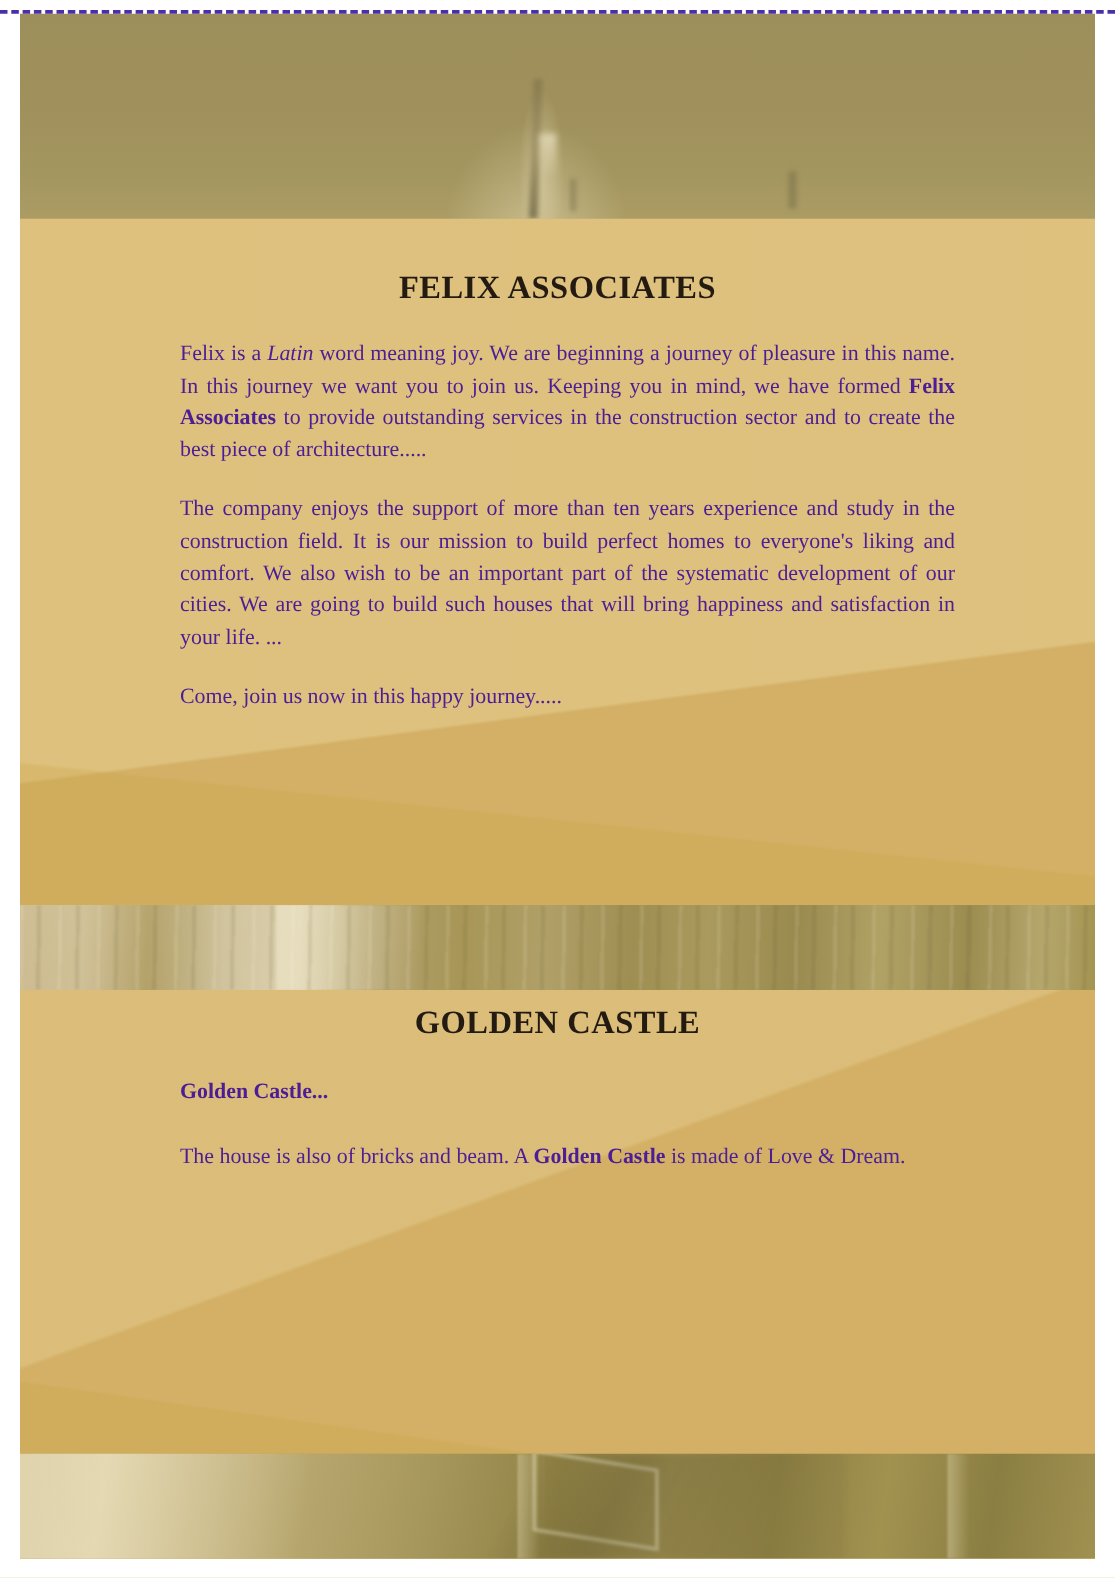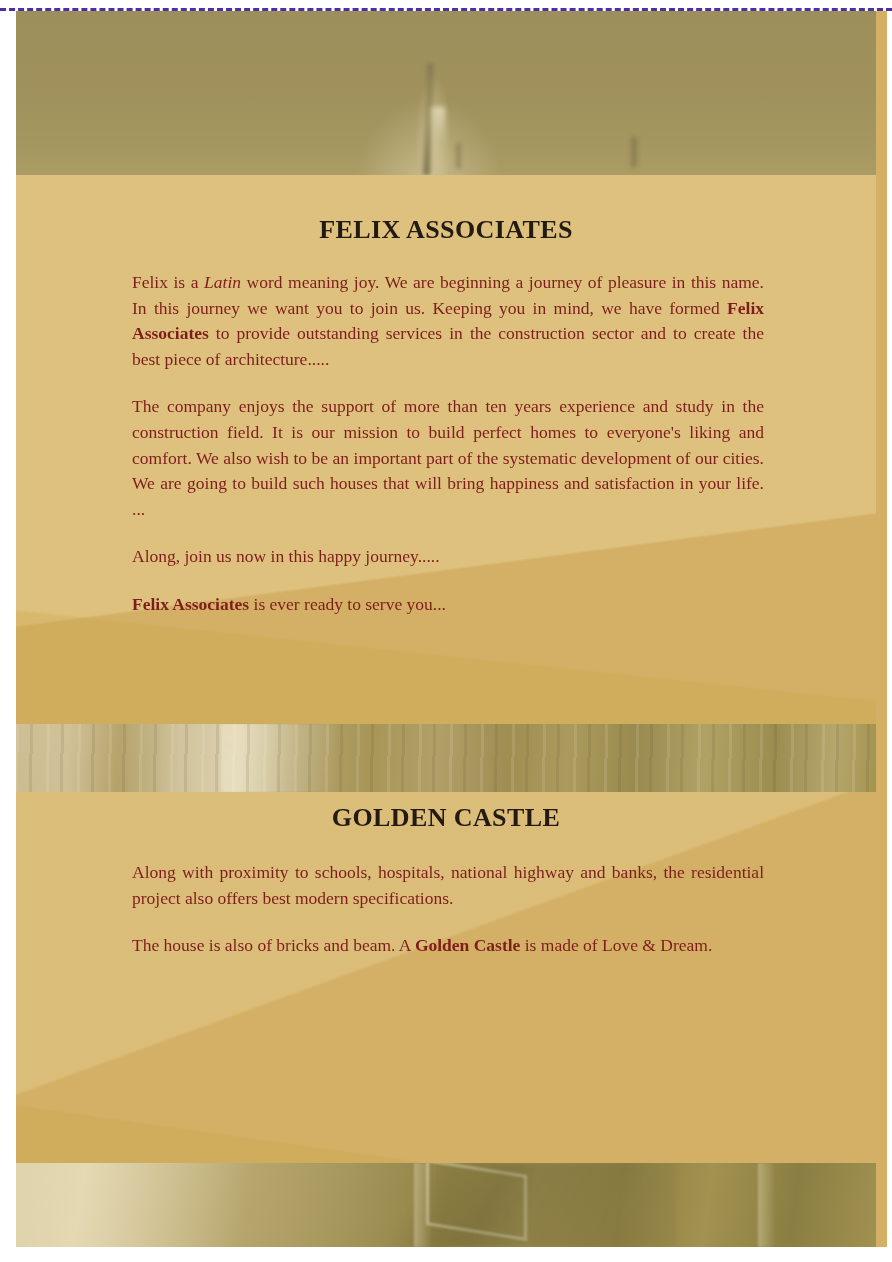--- a/index.html
+++ b/index.html
@@ -37,21 +37,20 @@
 
   
   #sheet {
     position: absolute;
     left: 16px;
     top: 11px;
     width: 860px;
     height: 1236px;
     background: #d3b065;
     overflow: hidden;
-    padding-left: 11px;
   }
 
   
   .photo-band {
     position: absolute;
     left: 0;
     width: 860px;
     overflow: hidden;
   }
 
@@ -227,25 +226,25 @@
   #section-felix .section-title { padding-top: 40px; }
   #section-castle .section-title { padding-top: 27px; }
 
   .body-wrap {
     padding: 0 112px 0 112px;
   }
   #section-felix .body-wrap { padding-top: 25px; }
   #section-castle .body-wrap { padding-top: 27px; }
 
   p.para {
-    margin: 0 0 22px 4px;
+    margin: 0 0 22px 16px;
     font-family: "Liberation Serif", "DejaVu Serif", serif;
     font-size: 17.5px;
     line-height: 25.6px;
-    color: #7f1d1d;
+    color: #4c1d95;
     text-align: justify;
     text-justify: inter-word;
     hyphens: none;
   }
   p.para:last-child { margin-bottom: 0; }
   p.lead-bold {
     font-weight: bold;
     margin-bottom: 26px;
   }
   .b { font-weight: bold; }
@@ -270,35 +269,34 @@
     <div class="wedge" id="wedge-a"></div>
     <div class="wedge" id="wedge-b"></div>
     <div class="wedge" id="wedge-c"></div>
     <div class="wedge" id="wedge-d"></div>
 
     <div class="section" id="section-felix">
       <h1 class="section-title">FELIX ASSOCIATES</h1>
       <div class="body-wrap">
         <p class="para"><span>Felix is a </span><span class="i">Latin</span><span> word meaning joy. We are beginning a journey of pleasure in this name. In this journey we want you to join us. Keeping you in mind, we have formed </span><span class="b">Felix Associates</span><span> to provide outstanding services in the construction sector and to create the best piece of architecture.....</span></p>
         <p class="para"><span>The company enjoys the support of more than ten years experience and study in the construction field. It is our mission to build perfect homes to everyone's liking and comfort. We also wish to be an important part of the systematic development of our cities. We are going to build such houses that will bring happiness and satisfaction in your life. ...</span></p>
-        <p class="para"><span>Along,  join us now in this happy journey.....</span></p>
-        <p class="para"><span class="b">Felix Associates</span><span> is ever ready to serve you...</span></p>
+        <p class="para"><span>Come,  join us now in this happy journey.....</span></p>
       </div>
     </div>
 
     <div class="photo-band" id="band-mid">
       <div class="block-left"></div>
       <div class="block-pale"></div>
       <div class="streaks"></div>
     </div>
 
     <div class="section" id="section-castle">
       <h1 class="section-title">GOLDEN CASTLE</h1>
       <div class="body-wrap">
-        <p class="para"><span>Along with proximity to schools, hospitals, national highway and banks, the residential project also offers best modern specifications.</span></p>
+        <p class="para lead-bold"><span class="b">Golden Castle...</span></p>
         <p class="para"><span>The house is also of bricks and beam. A </span><span class="b">Golden Castle</span><span> is made of Love &amp; Dream.</span></p>
       </div>
     </div>
 
     <div class="photo-band" id="band-bot">
       <div class="wall-light"></div>
       <div class="window"></div>
       <div class="diag-shade"></div>
       <div class="pier" style="left:398px"></div>
       <div class="pier" style="left:742px"></div>

